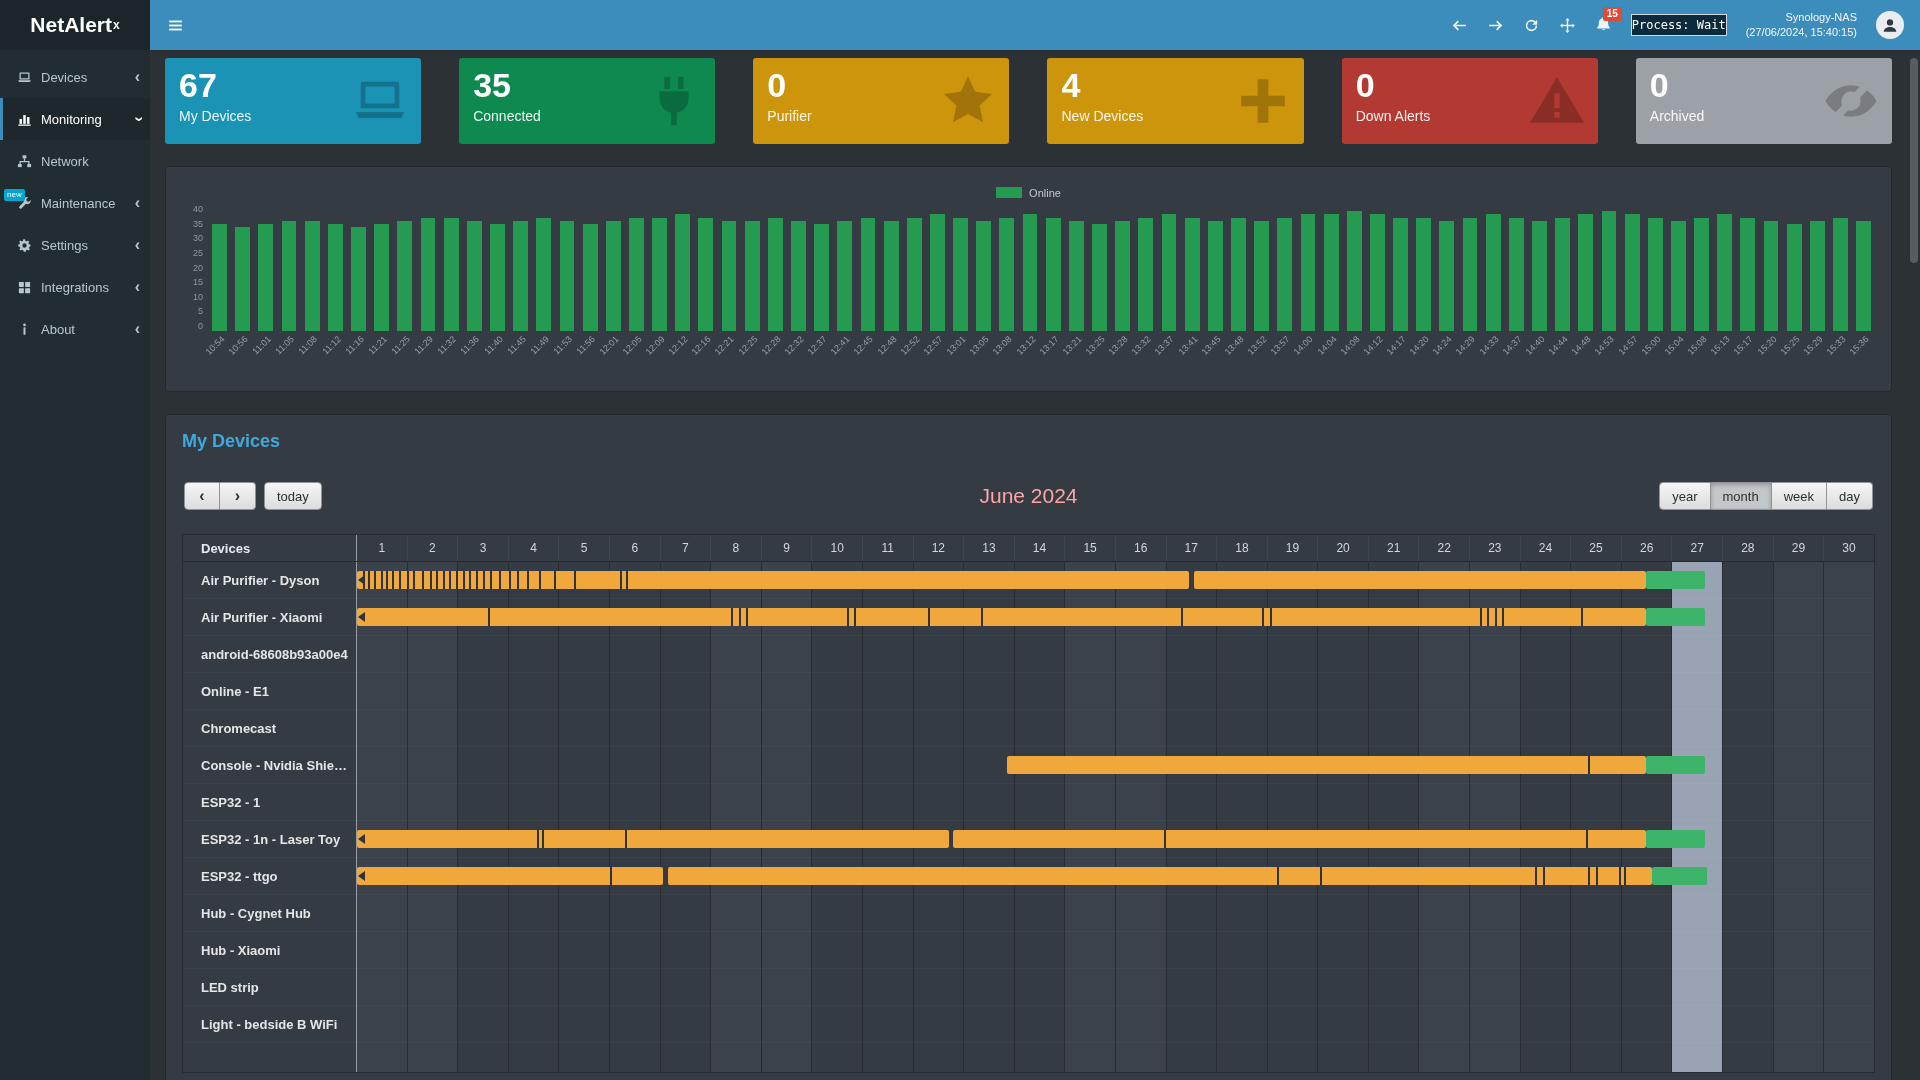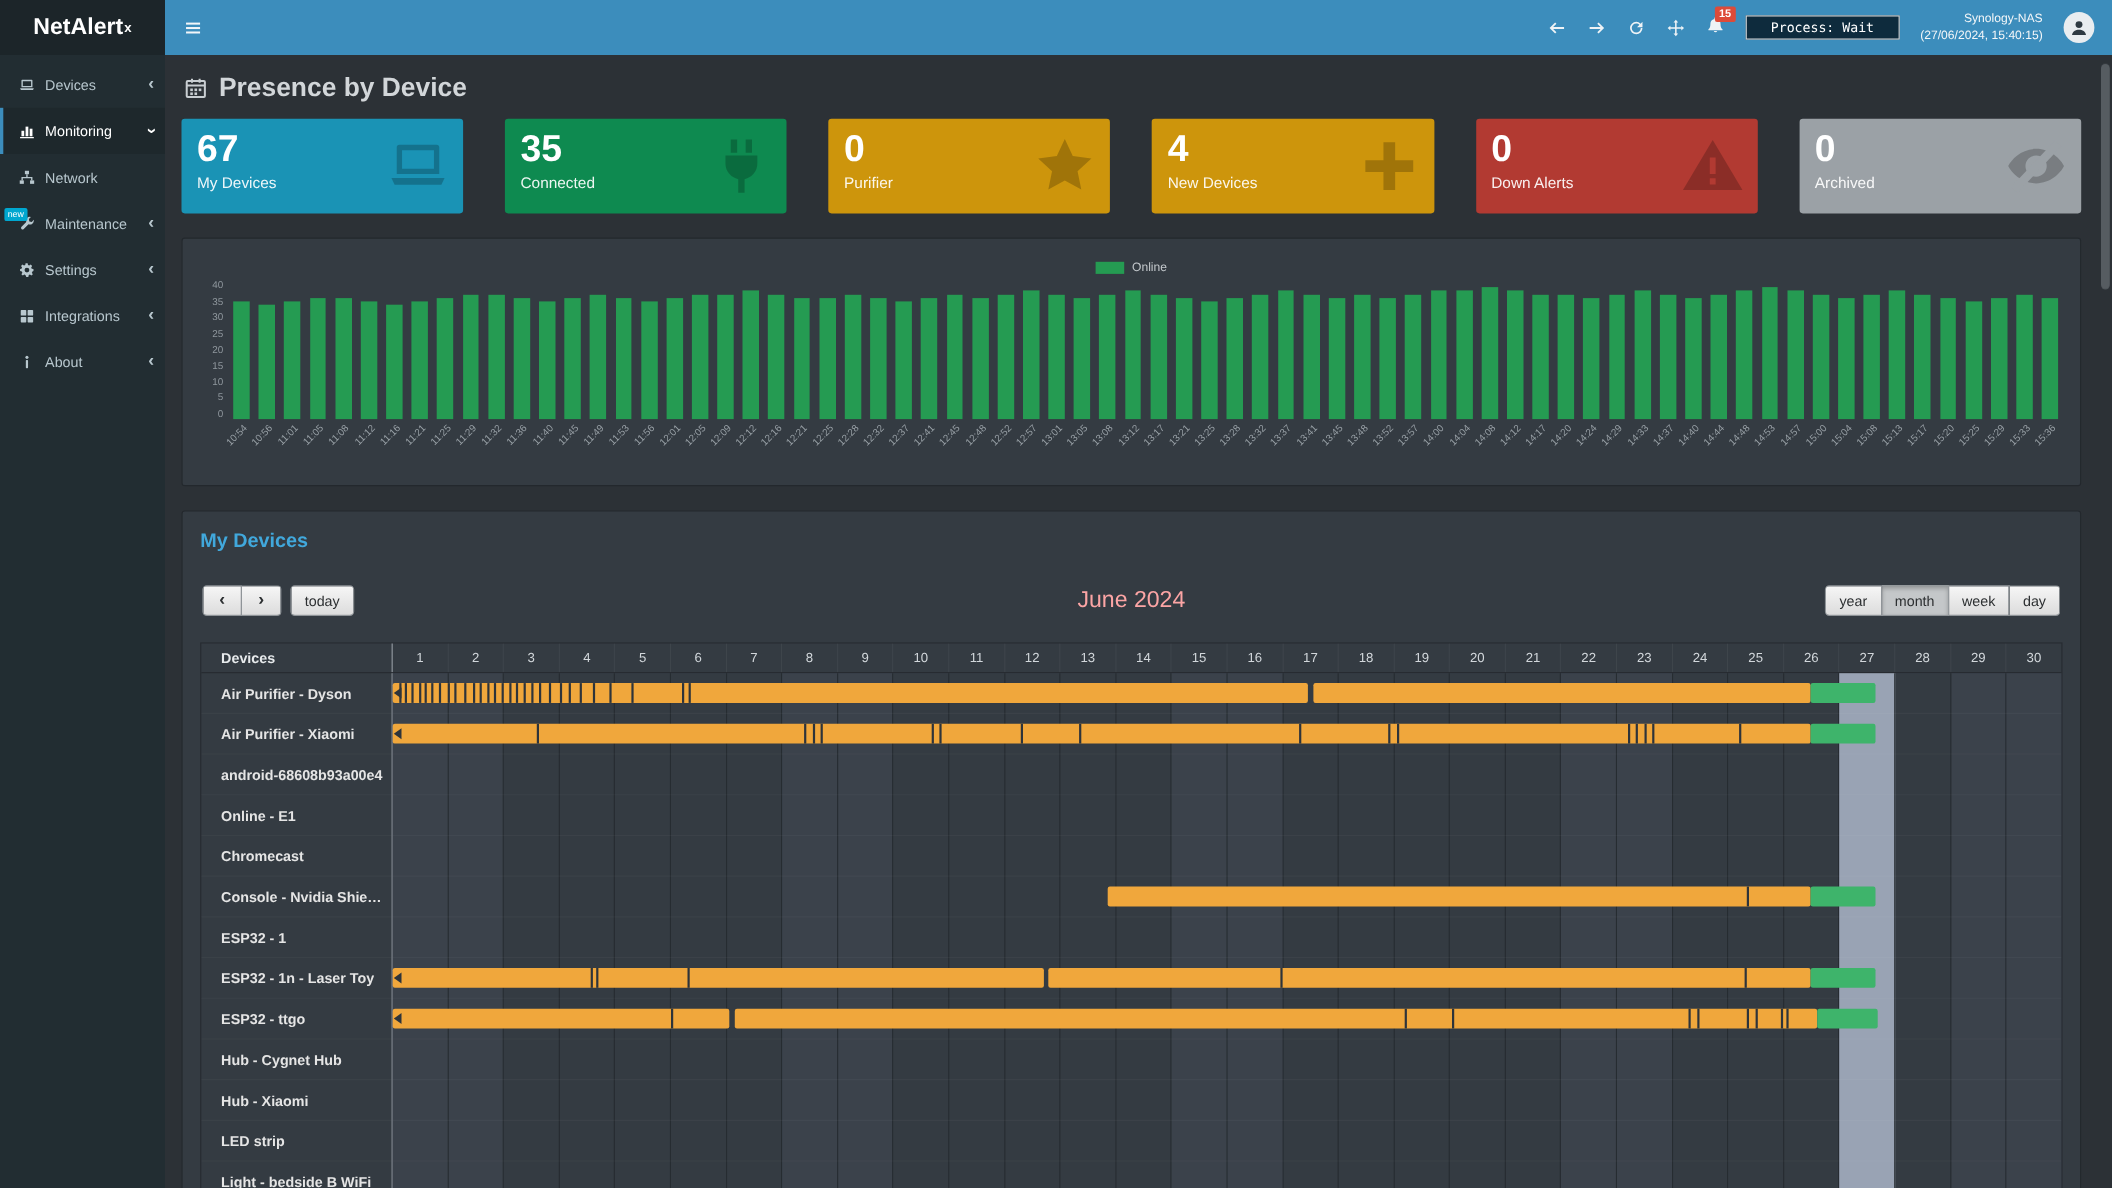--- a/index.html
+++ b/index.html
@@ -11,21 +11,21 @@
 
 .header{display:flex;height:50px}
 .logo{width:150px;background:#1c2529;color:#fff;display:flex;align-items:center;justify-content:center;font-size:21px;font-weight:bold;cursor:pointer}
 .logo sup{font-size:12px;margin-left:1px}
 .topbar{flex:1;background:#3c8dbc;display:flex;align-items:center;color:#fff;padding:0 16px 0 4px}
 .hamburger{width:42px;height:50px;display:flex;align-items:center;justify-content:center;font-size:17px;cursor:pointer;color:#f2f6f9}
 .topbar-right{margin-left:auto;display:flex;align-items:center;gap:19px}
 .tb-icon{font-size:17px;color:#eef3f6;cursor:pointer}
 .bell-wrap{position:relative;cursor:pointer}
 .nbadge{position:absolute;top:-8px;right:-10px;background:#dd4b39;color:#fff;font-size:10px;font-weight:bold;padding:1px 4px;border-radius:2px;line-height:1.2}
-.process{font-family:"DejaVu Sans Mono","Liberation Mono",monospace;font-size:12px;background:#0e2b3d;border:1px solid #d6d9db;padding:3px 22px;color:#fff;cursor:pointer}
+.process{font-family:"DejaVu Sans Mono","Liberation Mono",monospace;font-size:12px;background:#0e2b3d;border:1px solid #d6d9db;padding:3px 0;color:#fff;cursor:pointer}
 .host{text-align:right;font-size:11px;line-height:1.4;color:#f4f7f9}
 .avatar{width:28px;height:28px;border-radius:50%;background:#e9edf0;color:#2f3a42;display:flex;align-items:center;justify-content:center;cursor:pointer}
 .avatar svg{width:18px;height:18px}
 
 
 .layout{display:flex;height:1030px}
 .sidebar{width:150px;background:#222d32;flex-shrink:0;padding-top:6px;position:relative}
 .sb-item{position:relative;display:flex;align-items:center;gap:9px;height:42px;padding:0 10px 0 13px;color:#b8c7ce;font-size:13px;border-left:3px solid transparent;cursor:pointer}
 .sb-item.active{background:#1e282c;color:#fff;border-left-color:#3c8dbc}
 .sb-item .icon{font-size:15px;width:16px}
@@ -47,21 +47,21 @@
 .tile{position:relative;height:86px;border-radius:3px;padding:10px 14px;color:#fff;overflow:hidden;cursor:pointer}
 .tile .num{font-size:34px;font-weight:bold;line-height:1.05}
 .tile .lbl{font-size:14px;margin-top:4px;color:rgba(255,255,255,.92)}
 .tile .icon.tile-icon{position:absolute;right:12px;top:50%;transform:translateY(-50%);font-size:58px;color:rgba(0,0,0,.22)}
 
 
 .panel{background:#343b42;border:1px solid #23282d;border-radius:3px;margin-top:22px;padding:12px 16px}
 .panel-title{font-size:15px;color:#cfd4d8}
 
 
-.legend{display:flex;align-items:flex-end;gap:7px;justify-content:center;margin:8px 0 6px;font-size:11px;color:#c3c8cc}
+.legend{display:flex;align-items:flex-start;gap:7px;justify-content:center;margin:8px 0 6px;font-size:11px;color:#c3c8cc}
 .legend .swatch{width:26px;height:11px}
 .chartwrap{display:flex;margin-top:2px}
 .yaxis{width:26px;display:flex;flex-direction:column;justify-content:space-between;height:126px;font-size:9px;color:#8f979d;text-align:right;padding-right:5px}
 .yaxis span{display:block;line-height:1}
 .plotcol{flex:1}
 .bars{display:flex;height:126px;align-items:flex-end}
 .bcol{flex:1;position:relative;height:100%}
 .bar{position:absolute;left:18%;right:18%;bottom:0}
 .xlabels{display:flex;height:48px}
 .xl{flex:1;position:relative}
@@ -243,35 +243,20 @@
               <rect x="10.4" y="8.5" width="3.2" height="12" rx="1"></rect>
             </svg>
           </span>
           <span class="sb-label">About</span>
           <span class="sb-chev left">‹</span>
         </div>
       </div>
   </div>
 
   <div class="content">
-    <div class="page-title">
-      <span class="icon">
-          <svg viewBox="0 0 24 24">
-            <rect x="3" y="5" width="18" height="16" rx="1" fill="none" stroke="currentColor" stroke-width="2"></rect>
-            <path d="M3 8.6h18v2H3z"></path>
-            <path d="M7.2 2.8h2v4h-2zM14.8 2.8h2v4h-2z"></path>
-            <rect x="6.5" y="12.5" width="2.6" height="2.6"></rect>
-            <rect x="10.7" y="12.5" width="2.6" height="2.6"></rect>
-            <rect x="14.9" y="12.5" width="2.6" height="2.6"></rect>
-            <rect x="6.5" y="16.4" width="2.6" height="2.6"></rect>
-            <rect x="10.7" y="16.4" width="2.6" height="2.6"></rect>
-          </svg>
-        </span>
-      <span>Presence by Device</span>
-    </div>
 
     <div class="tiles">
         <div class="tile" style="background: rgb(26, 147, 181); --cut: #1a93b5;">
           <div class="num">67</div>
           <div class="lbl">My Devices</div>
           <span class="icon tile-icon">
             <svg viewBox="0 0 24 24">
               <path d="M5 4h14a1 1 0 0 1 1 1v10H4V5a1 1 0 0 1 1-1zm1 2v7h12V6H6z"></path>
               <path d="M2 16.5h20L20.8 19H3.2z"></path>
             </svg>

